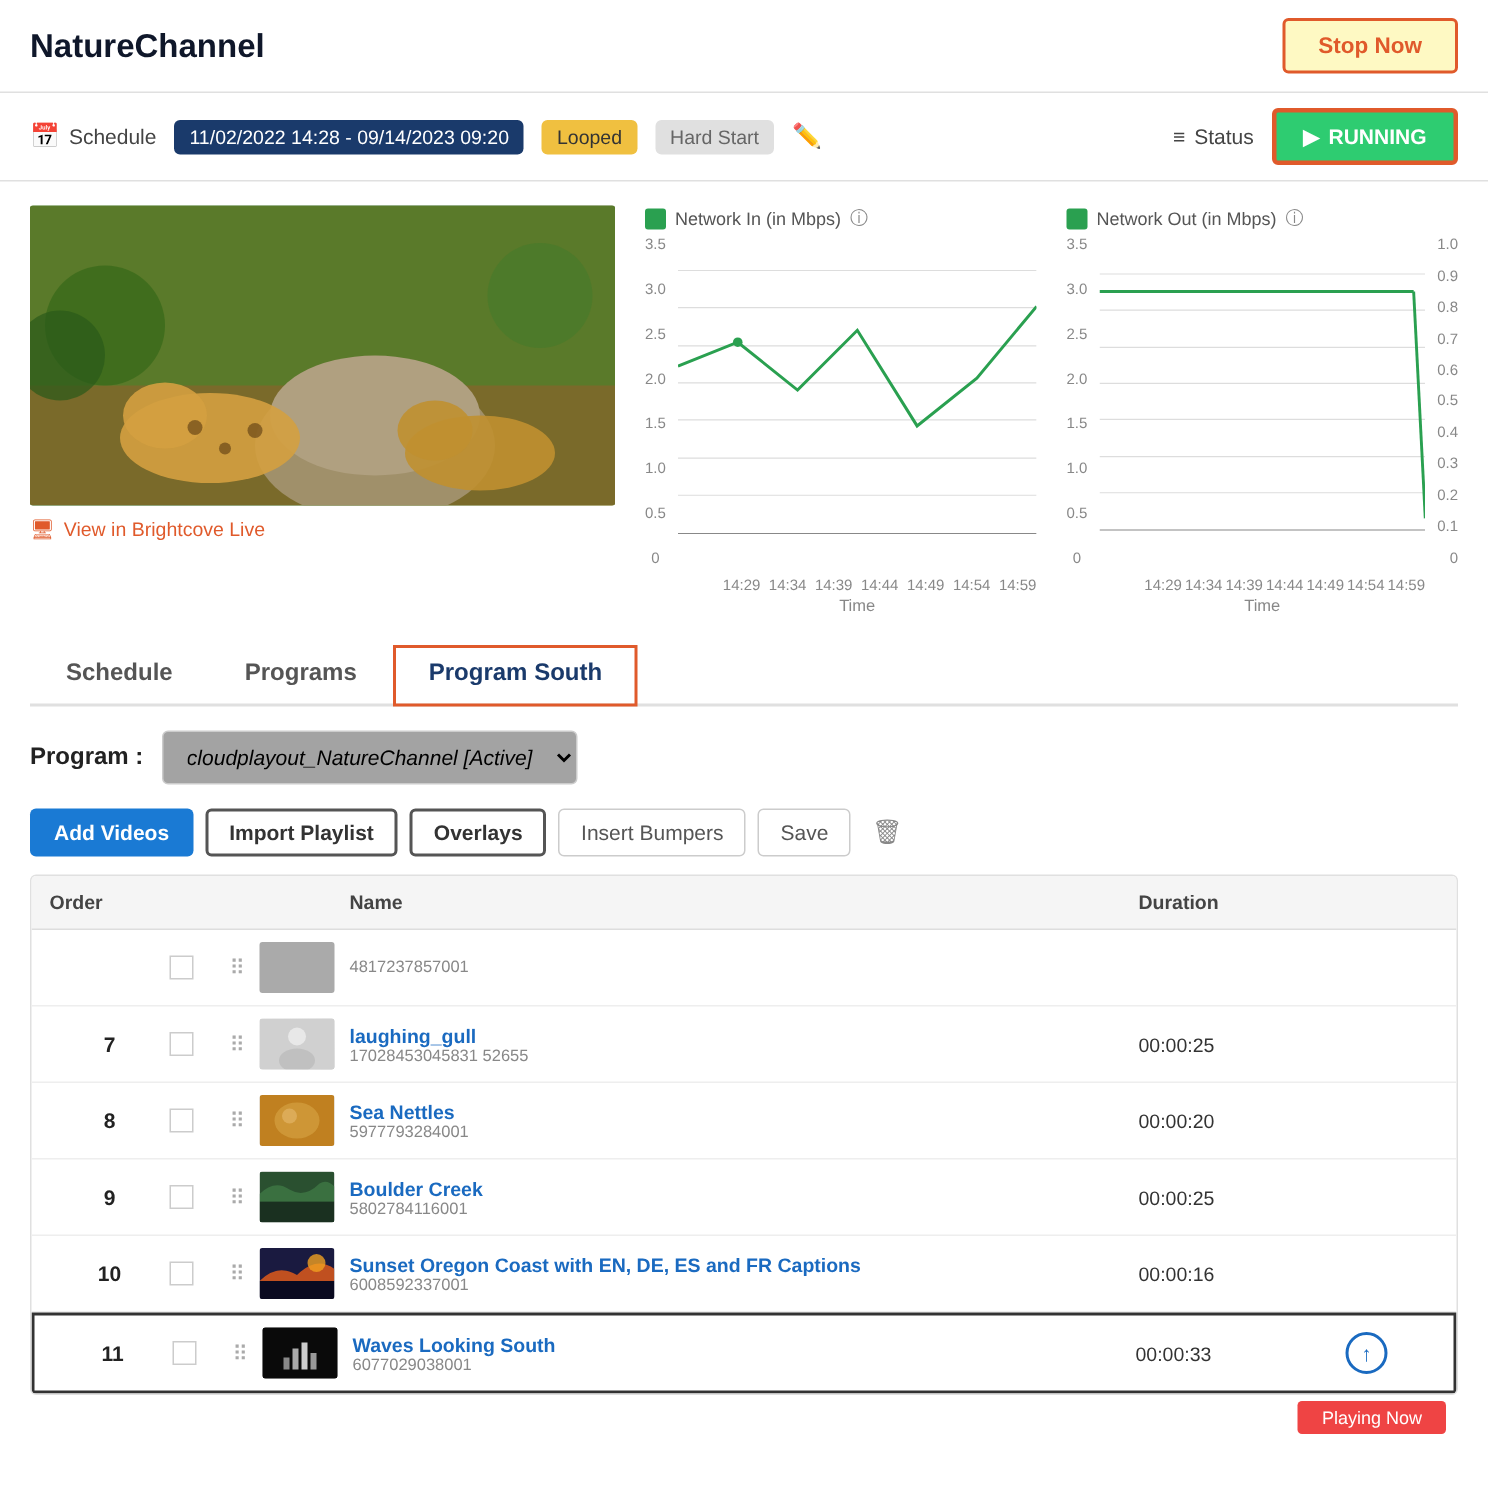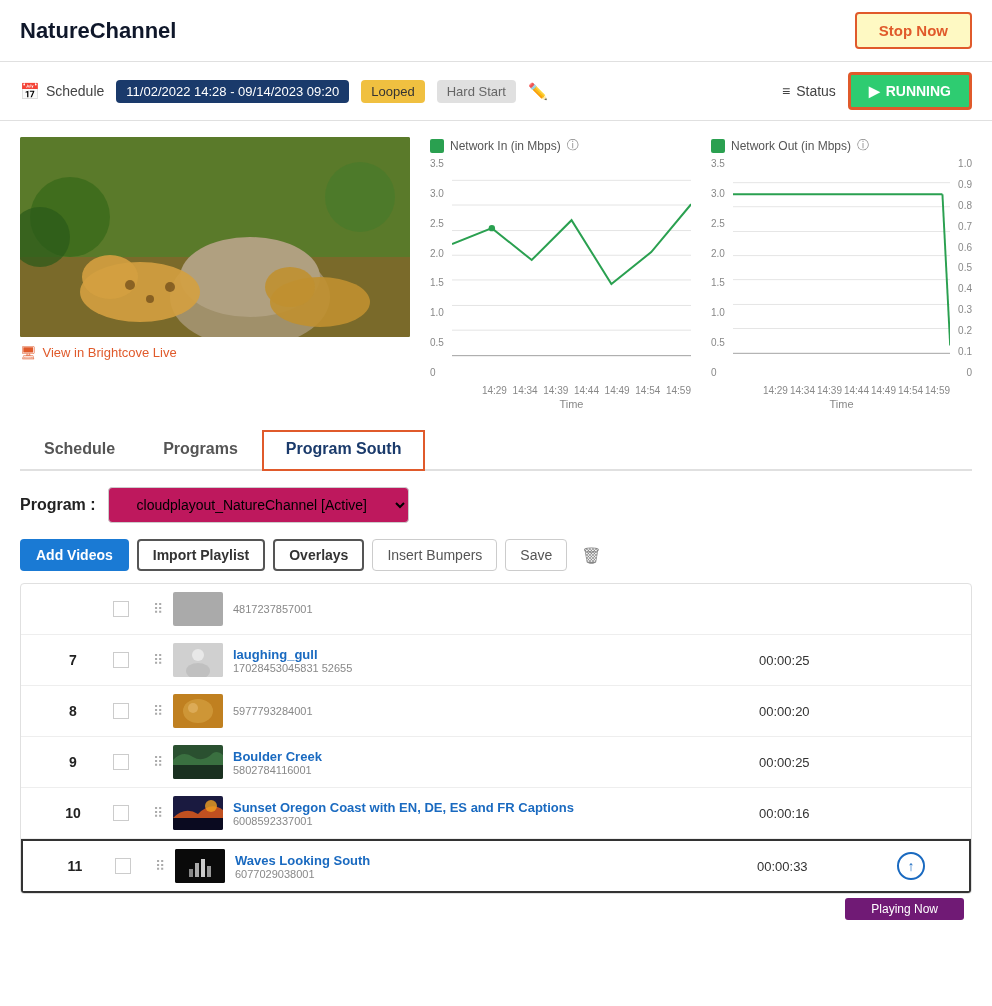--- a/index.html
+++ b/index.html
@@ -31,33 +31,33 @@
     .video-section { flex: 0 0 auto; }
     .video-placeholder { width: 390px; height: 200px; background: linear-gradient(135deg, #5a8a3a 0%, #3a6a2a 50%, #8a7a2a 100%); display: flex; align-items: center; justify-content: center; border-radius: 2px; position: relative; overflow: hidden; }
     .cheetah-svg { width: 100%; height: 100%; }
     .view-link { display: flex; align-items: center; gap: 6px; color: #e05a2b; font-size: 13px; margin-top: 8px; cursor: pointer; text-decoration: none; }
 
     
     .charts-area { display: flex; gap: 20px; flex: 1; }
     .chart-container { flex: 1; position: relative; }
     .chart-title { font-size: 12px; color: #555; margin-bottom: 4px; display: flex; align-items: center; gap: 6px; }
     .chart-wrapper { display: flex; gap: 4px; }
-    .chart-y-axis { display: flex; flex-direction: column; justify-content: space-between; align-items: flex-start; font-size: 10px; color: #888; padding-right: 4px; height: 220px; }
+    .chart-y-axis { display: flex; flex-direction: column; justify-content: space-between; align-items: center; font-size: 10px; color: #888; padding-right: 4px; height: 220px; }
     .chart-x-labels { display: flex; justify-content: space-between; font-size: 10px; color: #888; margin-top: 4px; padding-left: 30px; }
     .chart-x-title { text-align: center; font-size: 11px; color: #888; margin-top: 2px; }
 
     
     .tabs { display: flex; gap: 0; border-bottom: 2px solid #e0e0e0; margin-bottom: 16px; }
     .tab { padding: 10px 24px; font-size: 16px; font-weight: 600; cursor: pointer; color: #555; border-bottom: 3px solid transparent; margin-bottom: -2px; }
     .tab.active { color: #1a3a6b; border-bottom: 3px solid #1a3a6b; border: 2px solid #e05a2b; padding: 8px 22px; }
 
     
     .program-row { display: flex; align-items: center; gap: 12px; margin-bottom: 16px; }
     .program-label { font-size: 16px; font-weight: 700; }
-    .program-select { padding: 8px 24px; border: 1px solid #ccc; border-radius: 4px; font-size: 14px; background: #be185d; cursor: pointer; min-width: 260px; }
+    .program-select { padding: 8px 12px; border: 1px solid #ccc; border-radius: 4px; font-size: 14px; background: #a3a3a3; cursor: pointer; min-width: 260px; font-style: italic; }
 
     
     .action-buttons { display: flex; gap: 8px; margin-bottom: 12px; align-items: center; }
     .btn-primary { background: #1a7ad4; color: #fff; border: none; padding: 8px 16px; border-radius: 4px; font-size: 14px; font-weight: 600; cursor: pointer; }
     .btn-secondary { background: #fff; color: #333; border: 2px solid #555; padding: 6px 14px; border-radius: 4px; font-size: 14px; font-weight: 600; cursor: pointer; }
     .btn-outline { background: #fff; color: #555; border: 1px solid #ccc; padding: 7px 14px; border-radius: 4px; font-size: 14px; cursor: pointer; }
     .trash-icon { color: #888; font-size: 16px; cursor: pointer; padding: 6px; }
 
     
     .table-container { border: 1px solid #e0e0e0; border-radius: 4px; overflow: hidden; }
@@ -268,20 +268,29 @@
     <button class="btn-primary">Add Videos</button>
     <button class="btn-secondary">Import Playlist</button>
     <button class="btn-secondary">Overlays</button>
     <button class="btn-outline">Insert Bumpers</button>
     <button class="btn-outline">Save</button>
     <span class="trash-icon">🗑</span>
   </div>
 
   <div class="table-container">
 
+    <div class="table-header">
+      <span>Order</span>
+      <span></span>
+      <span></span>
+      <span></span>
+      <span>Name</span>
+      <span>Duration</span>
+      <span></span>
+    </div>
 
     <div class="table-row">
       <span class="order-num"></span>
       <span class="checkbox"></span>
       <span class="drag-handle">⠿</span>
       <div class="thumb" style="background:#aaa;"></div>
       <div class="item-info">
         <div class="item-name"></div>
         <div class="item-id">4817237857001</div>
       </div>
@@ -313,20 +322,21 @@
       <span class="checkbox"></span>
       <span class="drag-handle">⠿</span>
       <div class="thumb">
         <svg viewBox="0 0 50 34" xmlns="http://www.w3.org/2000/svg" width="50" height="34">
           <rect width="50" height="34" fill="#c08020"></rect>
           <ellipse cx="25" cy="17" rx="15" ry="12" fill="#d4a040" opacity="0.7"></ellipse>
           <circle cx="20" cy="14" r="5" fill="#e0b060" opacity="0.8"></circle>
         </svg>
       </div>
       <div class="item-info">
+        <div class="item-name">Sea Nettles</div>
         <div class="item-id">5977793284001</div>
       </div>
       <span class="duration">00:00:20</span>
       <div class="action-col"></div>
     </div>
 
     <div class="table-row">
       <span class="order-num">9</span>
       <span class="checkbox"></span>
       <span class="drag-handle">⠿</span>
@@ -384,16 +394,16 @@
         <div class="item-id">6077029038001</div>
       </div>
       <span class="duration">00:00:33</span>
       <div class="action-col">
         <button class="arrow-btn">↑</button>
       </div>
     </div>
   </div>
 
   <div style="display:flex;justify-content:flex-end;margin-top:4px;padding-right:8px;">
-    <span style="background:#701a75;color:#fff;font-size:12px;padding:4px 26px;border-radius:3px;">Playing Now</span>
+    <span style="background:#ef4444;color:#fff;font-size:12px;padding:4px 16px;border-radius:3px;">Playing Now</span>
   </div>
 
 </div>
 
 </body></html>

